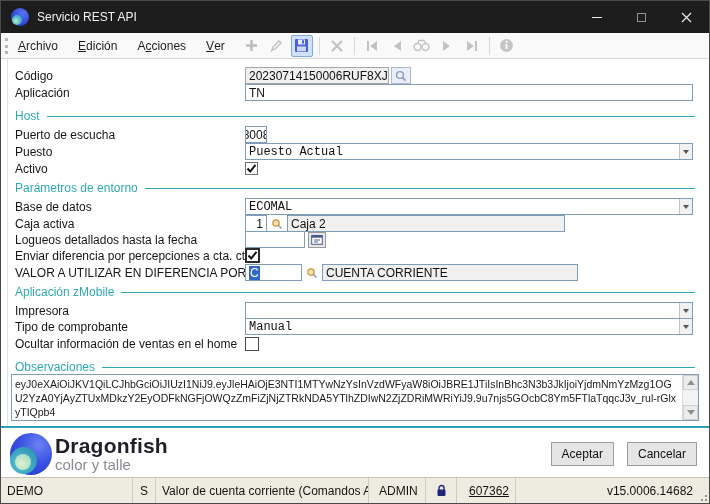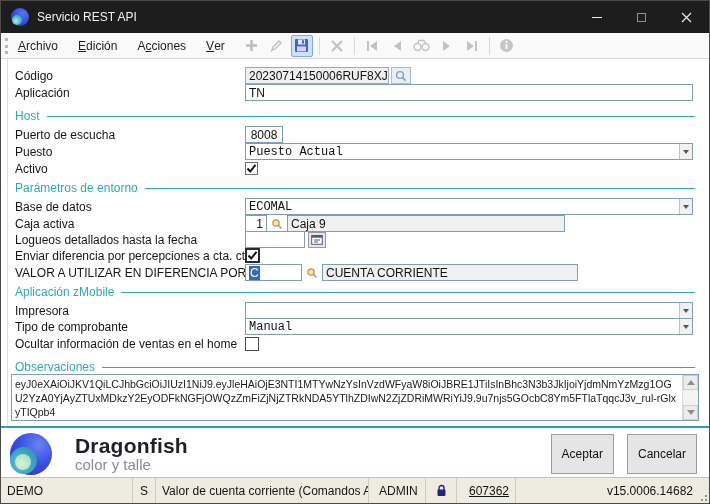--- a/index.html
+++ b/index.html
@@ -73,25 +73,25 @@
   
   .footer{position:absolute;left:0;right:0;top:425px;height:53px;background:#fff;
     border-top:2px solid #2aa0b4;display:flex;align-items:center;}
   .logo{width:44px;height:44px;position:relative;margin-left:8px;flex:0 0 44px;}
   .logo-main{position:absolute;inset:1px;border-radius:50%;
     background:radial-gradient(circle at 68% 28%,#6b83f2 0%,#3a50e2 45%,#2433c8 100%);}
   .logo-teal{position:absolute;left:1px;bottom:2px;width:27px;height:27px;border-radius:50%;
     background:radial-gradient(circle at 35% 65%,#58c0d4 0%,#2f97b5 80%);}
   .logo-green{position:absolute;left:6px;bottom:6px;width:16px;height:16px;border-radius:50%;
     background:radial-gradient(circle at 40% 60%,#dff1cf 0%,#9fdcc4 90%);}
-  .brand{margin-left:22px;}
+  .brand{margin-left:2px;}
   .brand-name{font-size:21px;font-weight:bold;color:#1f1f28;line-height:22px;letter-spacing:.2px;}
   .brand-tag{font-size:15px;color:#8a8a92;line-height:16px;}
   .footer-btns{margin-left:auto;display:flex;gap:13px;margin-right:12px;}
-  .btn{min-width:62px;height:40px;background:#e5e5e5;border:1px solid #9c9c9c;font-size:12px;
+  .btn{min-width:62px;height:24px;background:#e5e5e5;border:1px solid #9c9c9c;font-size:12px;
     color:#111;display:flex;align-items:center;justify-content:center;padding:0 10px;}
 
   
   .statusbar{position:absolute;left:0;right:0;bottom:0;height:26px;background:#eeece0;
     border-top:1px solid #c6c3b4;display:flex;align-items:stretch;font-size:12px;color:#141414;}
   .sb-cell{display:flex;align-items:center;padding:0 6px;border-right:1px solid #cfccbe;
     white-space:nowrap;overflow:hidden;}
   .sb-demo{flex:0 0 132px;}
   .sb-s{flex:0 0 23px;justify-content:center;padding:0;}
   .sb-msg{flex:0 0 213px;}
@@ -237,21 +237,21 @@
       <div class="field" style="flex:1">TN</div>
     </div>
 
     <div class="sec" style="top:49px">
       <span>Host</span>
         <span class="line"></span>
     </div>
 
     <div class="row" style="top:67px">
       <span class="lbl">Puerto de escucha</span>
-      <div class="field" style="width:38px;justify-content:center">8008</div>
+      <div class="field" style="width:22px;justify-content:center">8008</div>
     </div>
 
     <div class="row" style="top:84px">
       <span class="lbl">Puesto</span>
       <div class="combo">
         <div class="field" style="width:100%">Puesto Actual</div>
         <div class="combo-btn">
             <span class="combo-arrow"></span>
           </div>
       </div>
@@ -283,21 +283,21 @@
 
     <div class="row" style="top:156px">
       <span class="lbl">Caja activa</span>
       <div class="field" style="width:22px;justify-content:flex-end">1</div>
       <div class="mag-flat">
         <svg width="12" height="12" viewBox="0 0 12 12">
             <circle cx="5" cy="5" r="3.2" fill="#f3e2b8" stroke="#c9952e" stroke-width="1.2"></circle>
             <path d="M7.5 7.5 L10.5 10.5" stroke="#8d9cc0" stroke-width="1.6"></path>
           </svg>
       </div>
-      <div class="field ro" style="width:278px">Caja 9</div>
+      <div class="field ro" style="width:278px">Caja 2</div>
     </div>
 
     <div class="row" style="top:172px">
       <span class="lbl">Logueos detallados hasta la fecha</span>
       <div class="field" style="width:60px"></div>
       <div class="cal-btn">
         <svg width="12" height="11" viewBox="0 0 12 11">
             <rect x="0.7" y="1.5" width="10.6" height="8.8" fill="#fff" stroke="#4a5a8a" stroke-width="1"></rect>
             <rect x="0.7" y="1.5" width="10.6" height="2.2" fill="#4a5a8a"></rect>
             <path d="M3 6 H9 M3 8 H7" stroke="#4a5a8a" stroke-width="1"></path>

